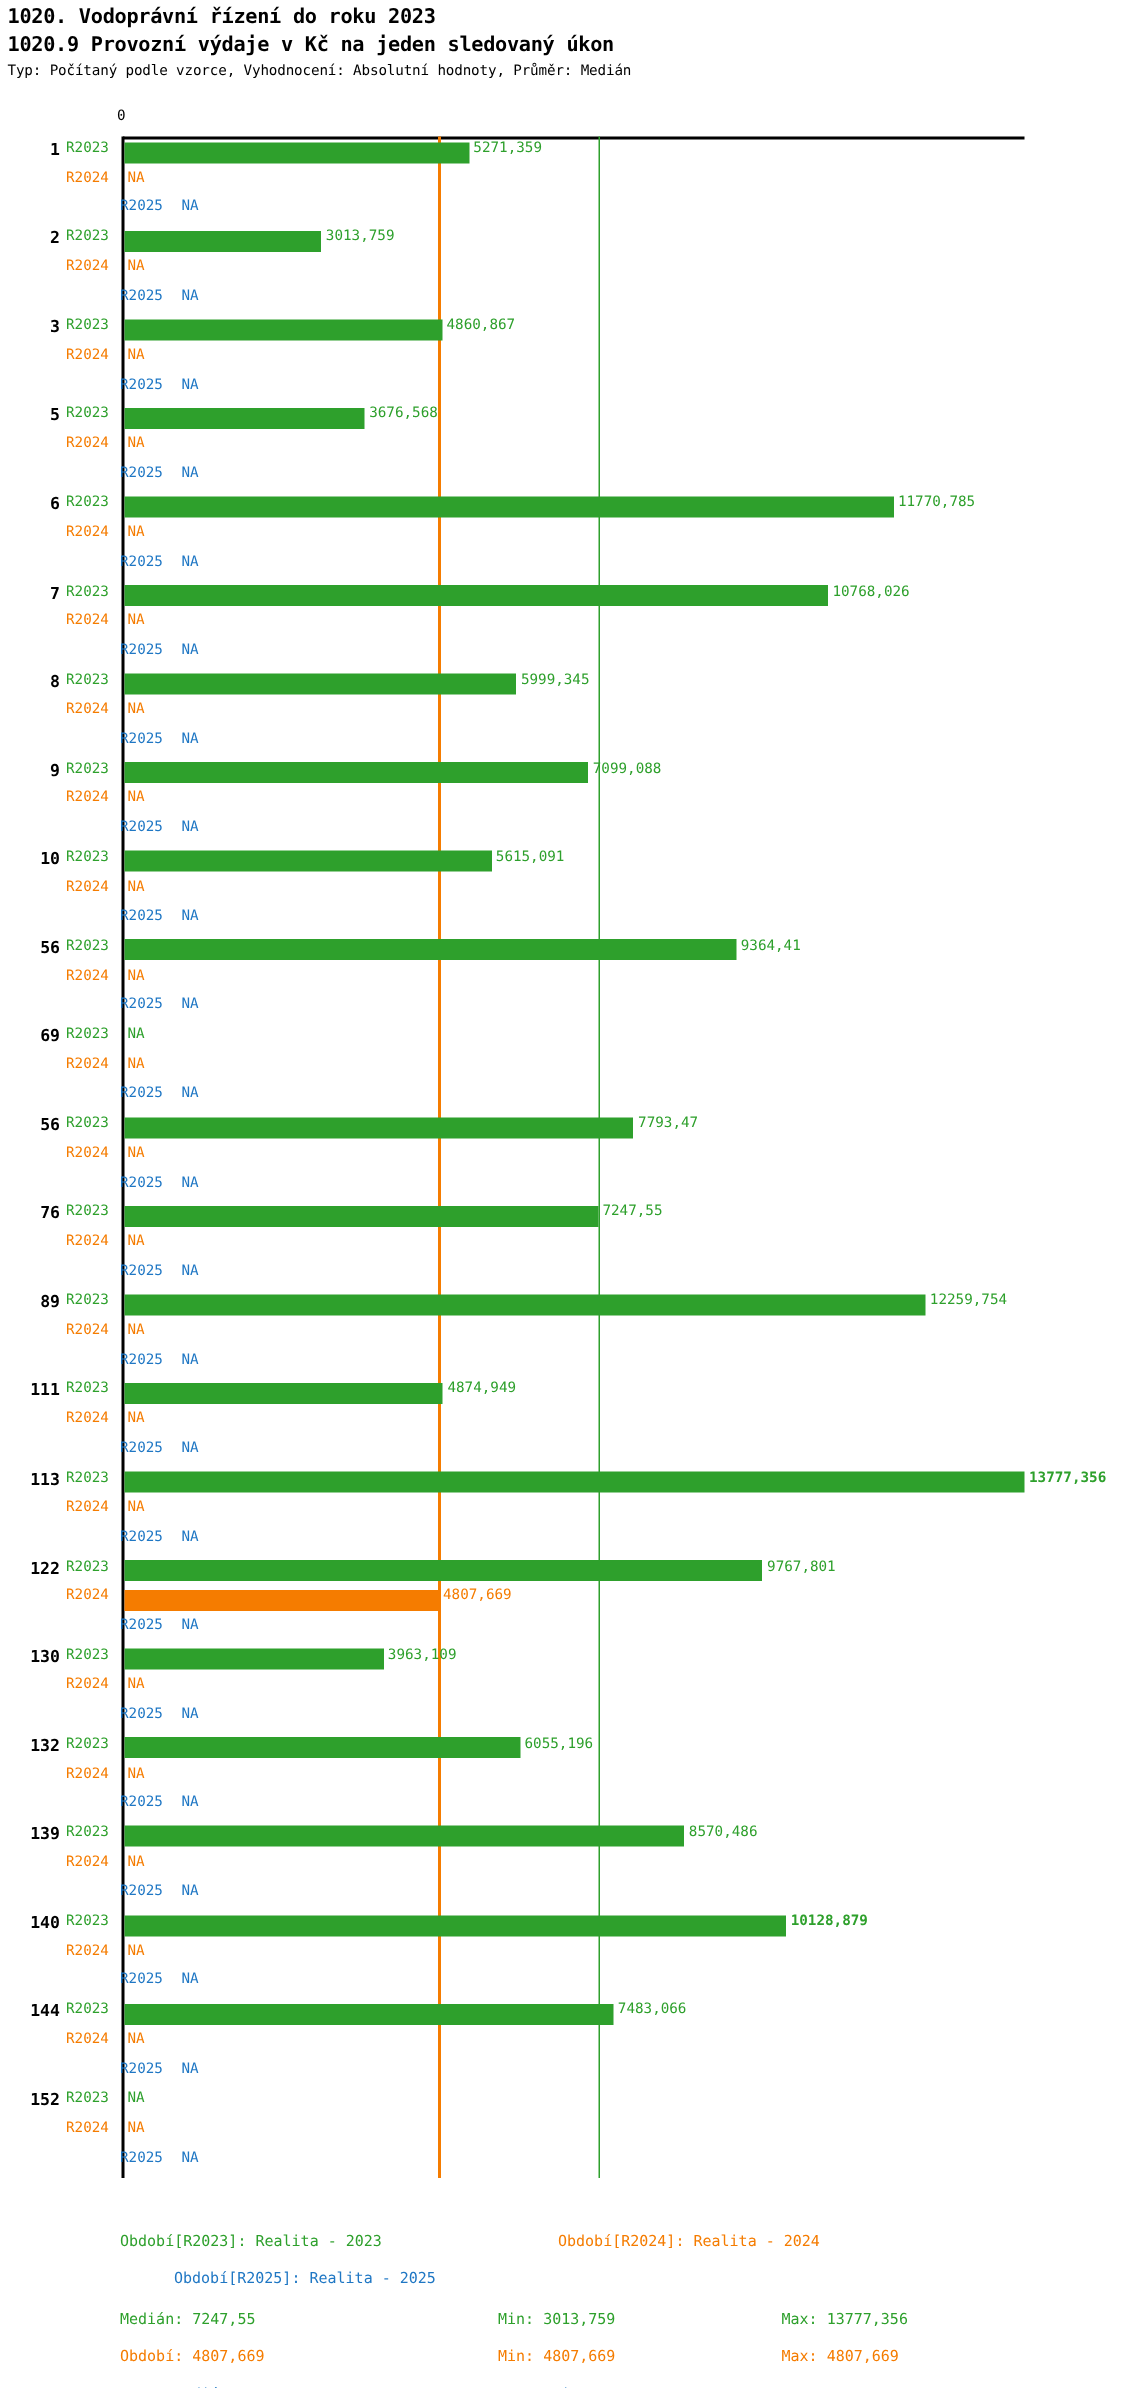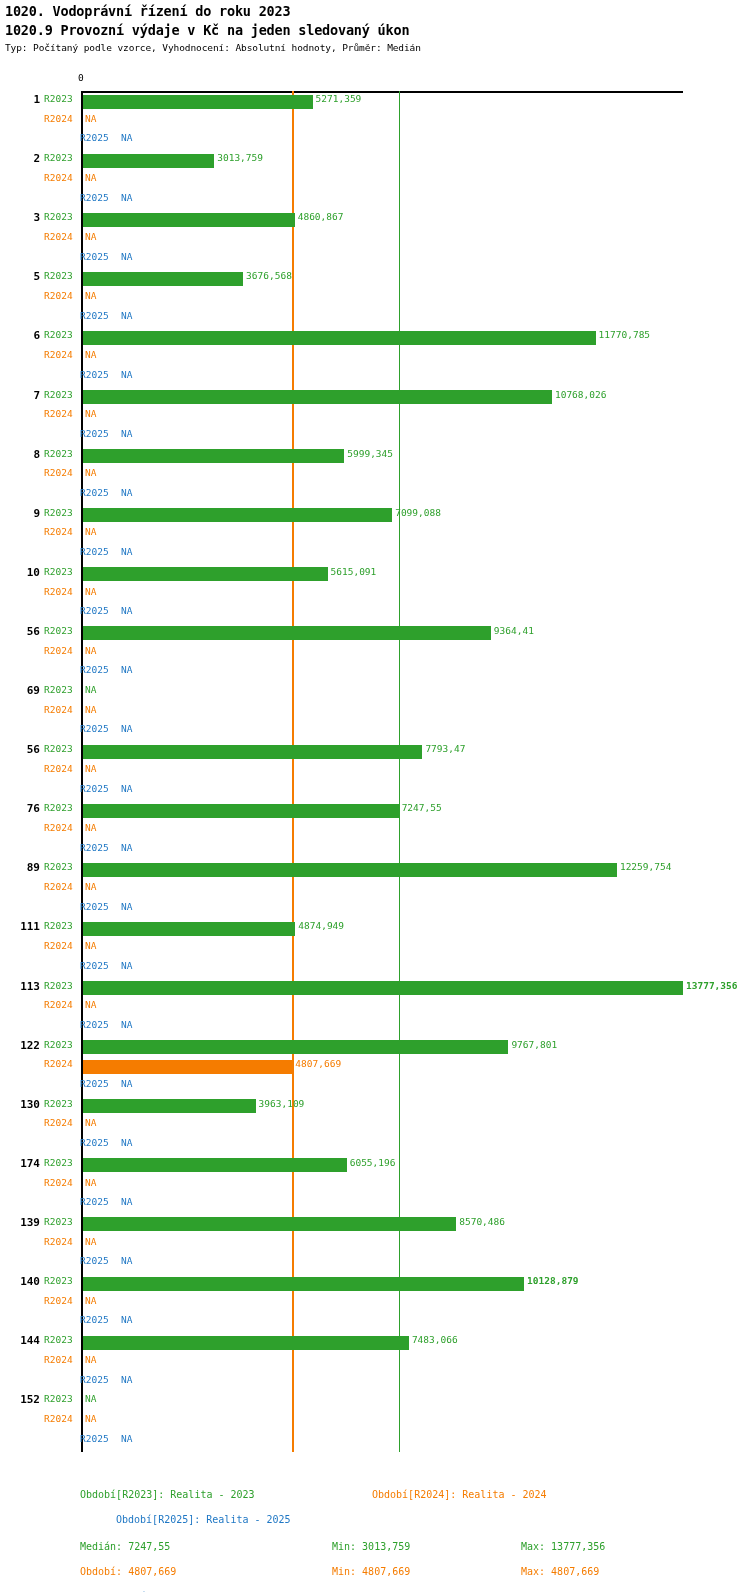--- a/index.html
+++ b/index.html
@@ -300,21 +300,21 @@
         <div class="val c2023" style="left: 258.592px;">3963,109</div>
       </div>
       <div class="srow" style="top: 1116.4px;">
         <div class="series-label c2024">R2024</div>
         <div class="na c2024">NA</div>
       </div>
       <div class="srow" style="top: 1136.1px;">
         <div class="series-label c2025">R2025</div>
         <div class="na c2025">NA</div>
       </div>
-      <div class="group-label" style="left: 0px; top: 1156.8px;">174</div>
+      <div class="group-label" style="left: 0px; top: 1156.8px;">132</div>
       <div class="srow" style="top: 1155.8px;">
         <div class="series-label c2023">R2023</div>
         <div class="bar b2023" style="width: 263.702px;"></div>
         <div class="val c2023" style="left: 349.702px;">6055,196</div>
       </div>
       <div class="srow" style="top: 1175.5px;">
         <div class="series-label c2024">R2024</div>
         <div class="na c2024">NA</div>
       </div>
       <div class="srow" style="top: 1195.2px;">

